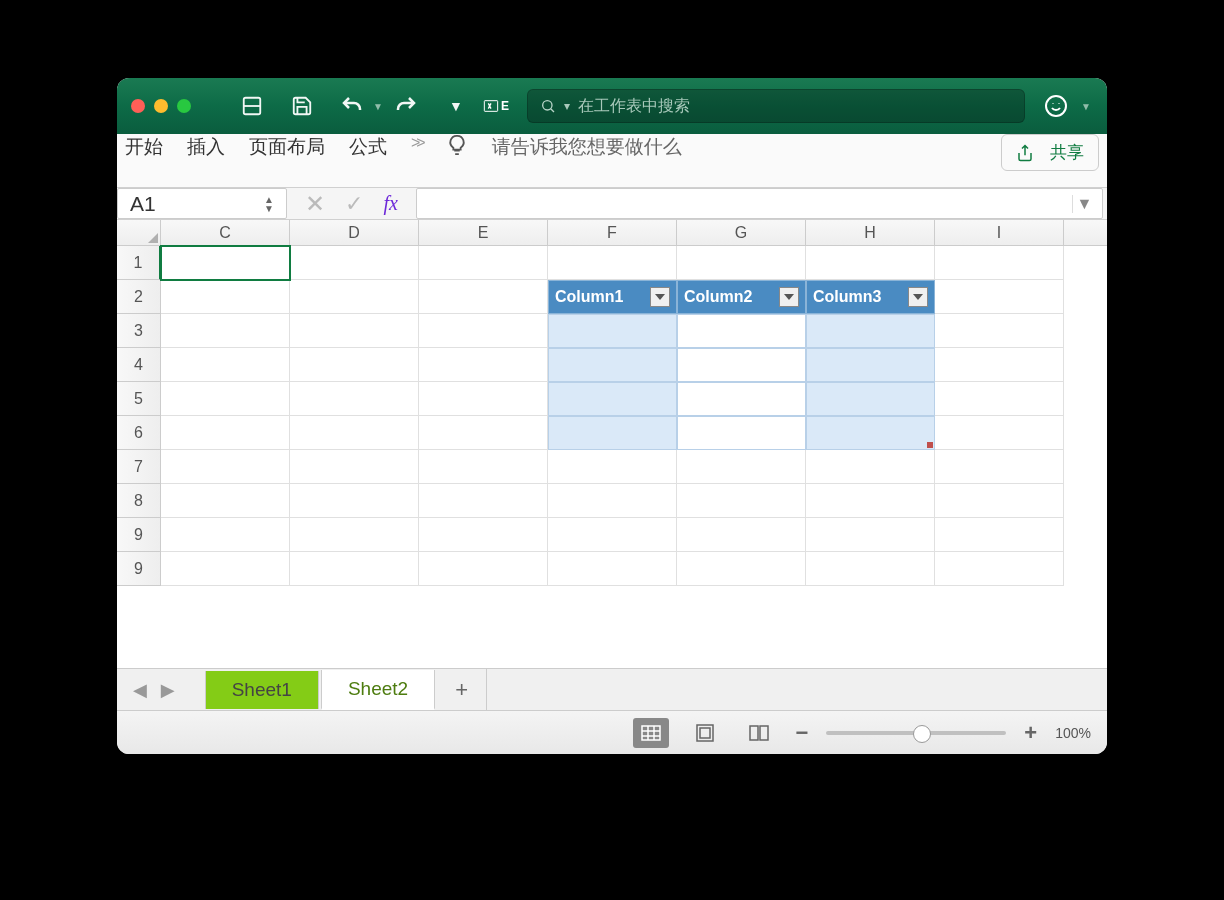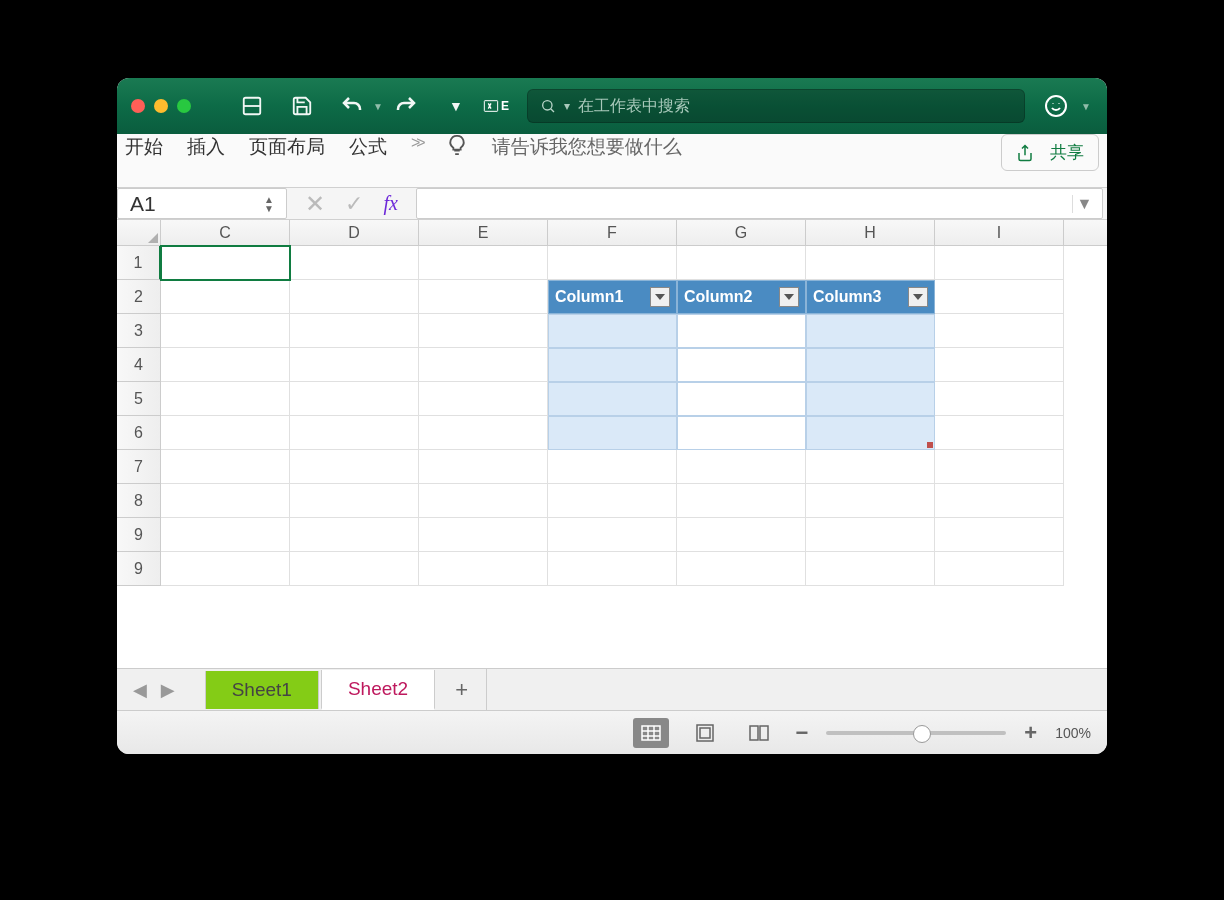--- a/index.html
+++ b/index.html
@@ -58,21 +58,21 @@
 .filter-btn { width: 20px; height: 20px; background: #f0f0f0; border: 1px solid #888; margin-left: auto; display: flex; align-items: center; justify-content: center; }
 .filter-btn::after { content:''; width:0; height:0; border-left:5px solid transparent; border-right:5px solid transparent; border-top:6px solid #555; }
 .tband1 { background: #dae9f8; border: 1px solid #b8d0e8; }
 .tband2 { background: #fff; border: 1px solid #b8d0e8; }
 .tcorner::after { content:''; position:absolute; right:1px; bottom:1px; width:6px; height:6px; background:#c0504d; }
 
 
 .sheetbar { background: #f0f0f0; height: 42px; display: flex; align-items: center; border-top: 1px solid #ccc; padding: 0 10px; gap: 2px; }
 .sheet-nav { color: #999; font-size: 18px; padding: 0 6px; cursor: pointer; }
 .sheet-tab { padding: 8px 26px; font-size: 19px; color: #444; cursor: pointer; border-right: 1px solid #ccc; border-left: 1px solid #ccc; background:#84cc16; }
-.sheet-tab.active { background: #fff; color: #be185d; border-bottom: 2px solid #fff; margin-bottom: -1px; font-weight: 500; }
+.sheet-tab.active { background: #fff; color: #4d7c0f; border-bottom: 2px solid #fff; margin-bottom: -1px; font-weight: 500; }
 .sheet-add { padding: 8px 18px; color: #666; font-size: 22px; cursor: pointer; border-right:1px solid #ccc;}
 
 
 .statusbar { background: linear-gradient(#f4f4f4,#e8e8e8); height: 44px; display: flex; align-items: center; justify-content: flex-end; padding: 0 16px; gap: 18px; border-top: 1px solid #ccc; }
 .view-btn { width: 36px; height: 30px; display: flex; align-items: center; justify-content: center; color: #666; cursor: pointer; }
 .view-btn.active { background: #888; color: #fff; border-radius: 3px; }
 .zoom-minus, .zoom-plus { font-size: 22px; color: #666; cursor: pointer; font-weight: bold; }
 .zoom-slider { width: 180px; height: 4px; background: #c0c0c0; border-radius: 2px; position: relative; }
 .zoom-slider::after { content:''; position:absolute; left:48%; top:-6px; width:16px; height:16px; background:#fff; border:1px solid #999; border-radius:50%; }
 .zoom-label { font-size: 14px; color: #555; }

